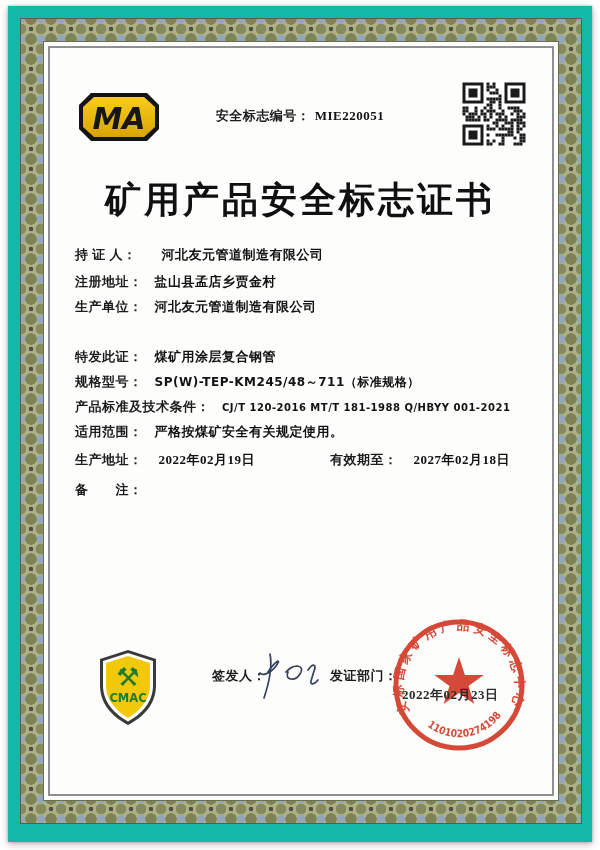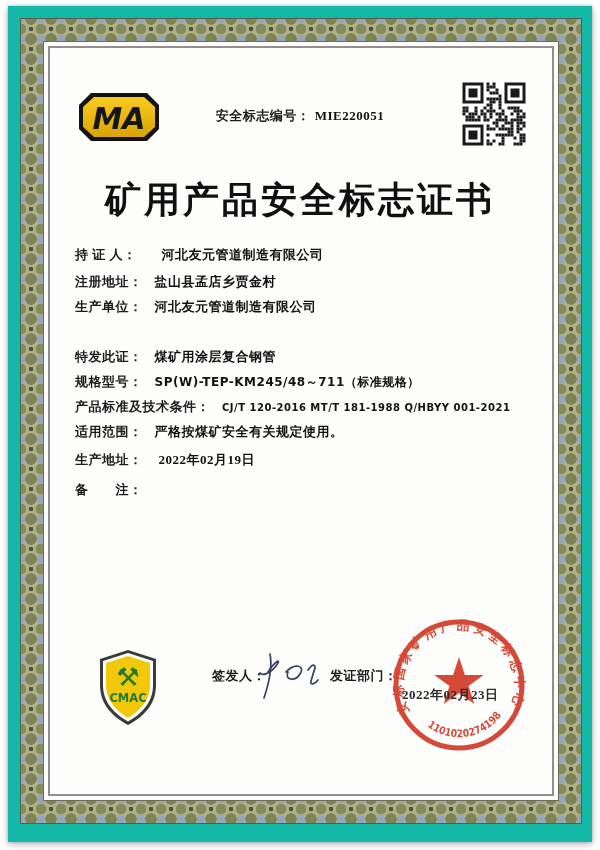--- a/index.html
+++ b/index.html
@@ -228,20 +228,24 @@
   <div class="abs" style="left:67px;top:291px;"><span class="lbl">生产单位：</span><span class="val" style="margin-left:12px">河北友元管道制造有限公司</span></div>
   <div class="abs" style="left:67px;top:341px;"><span class="lbl">特发此证：</span><span class="val" style="margin-left:12px">煤矿用涂层复合钢管</span></div>
   <div class="abs" style="left:67px;top:366px;"><span class="lbl">规格型号：</span><span class="val" style="margin-left:12px;font-family:'DejaVu Sans',sans-serif;font-size:12px">SP(W)-TEP-KM245/48～711（标准规格）</span></div>
   <div class="abs" style="left:67px;top:391px;"><span class="lbl">产品标准及技术条件：</span><span class="val" style="margin-left:12px;font-family:'DejaVu Sans',sans-serif;font-size:10px">CJ/T 120-2016 MT/T 181-1988 Q/HBYY 001-2021</span></div>
   <div class="abs" style="left:67px;top:416px;"><span class="lbl">适用范围：</span><span class="val" style="margin-left:12px">严格按煤矿安全有关规定使用。</span></div>
 
   <div class="abs" style="left:67px;top:444px;">
     <span class="lbl">生产地址：</span>
     <span class="val" style="margin-left:12px">2022年02月19日</span>
   </div>
+  <div class="abs" style="left:322px;top:444px;">
+    <span class="lbl">有效期至：</span>
+    <span class="val" style="margin-left:12px">2027年02月18日</span>
+  </div>
   <div class="abs" style="left:67px;top:474px;">
     <span class="lbl">备　　注：</span>
   </div>
 
 
   <div class="abs cmac-wrap">
     <svg width="64" height="80" viewBox="0 0 64 80">
       <path d="M32 2 L60 11 V37 C60 57 47 69 32 77 C17 69 4 57 4 37 V11 Z" fill="#3a3a3a"></path>
       <path d="M32 5 L57 13 V37 C57 55 45 66 32 73.5 C19 66 7 55 7 37 V13 Z" fill="#ffffff"></path>
       <path d="M32 8 L54 15 V37 C54 53 43 63 32 70 C21 63 10 53 10 37 V15 Z" fill="#f2c90a"></path>

